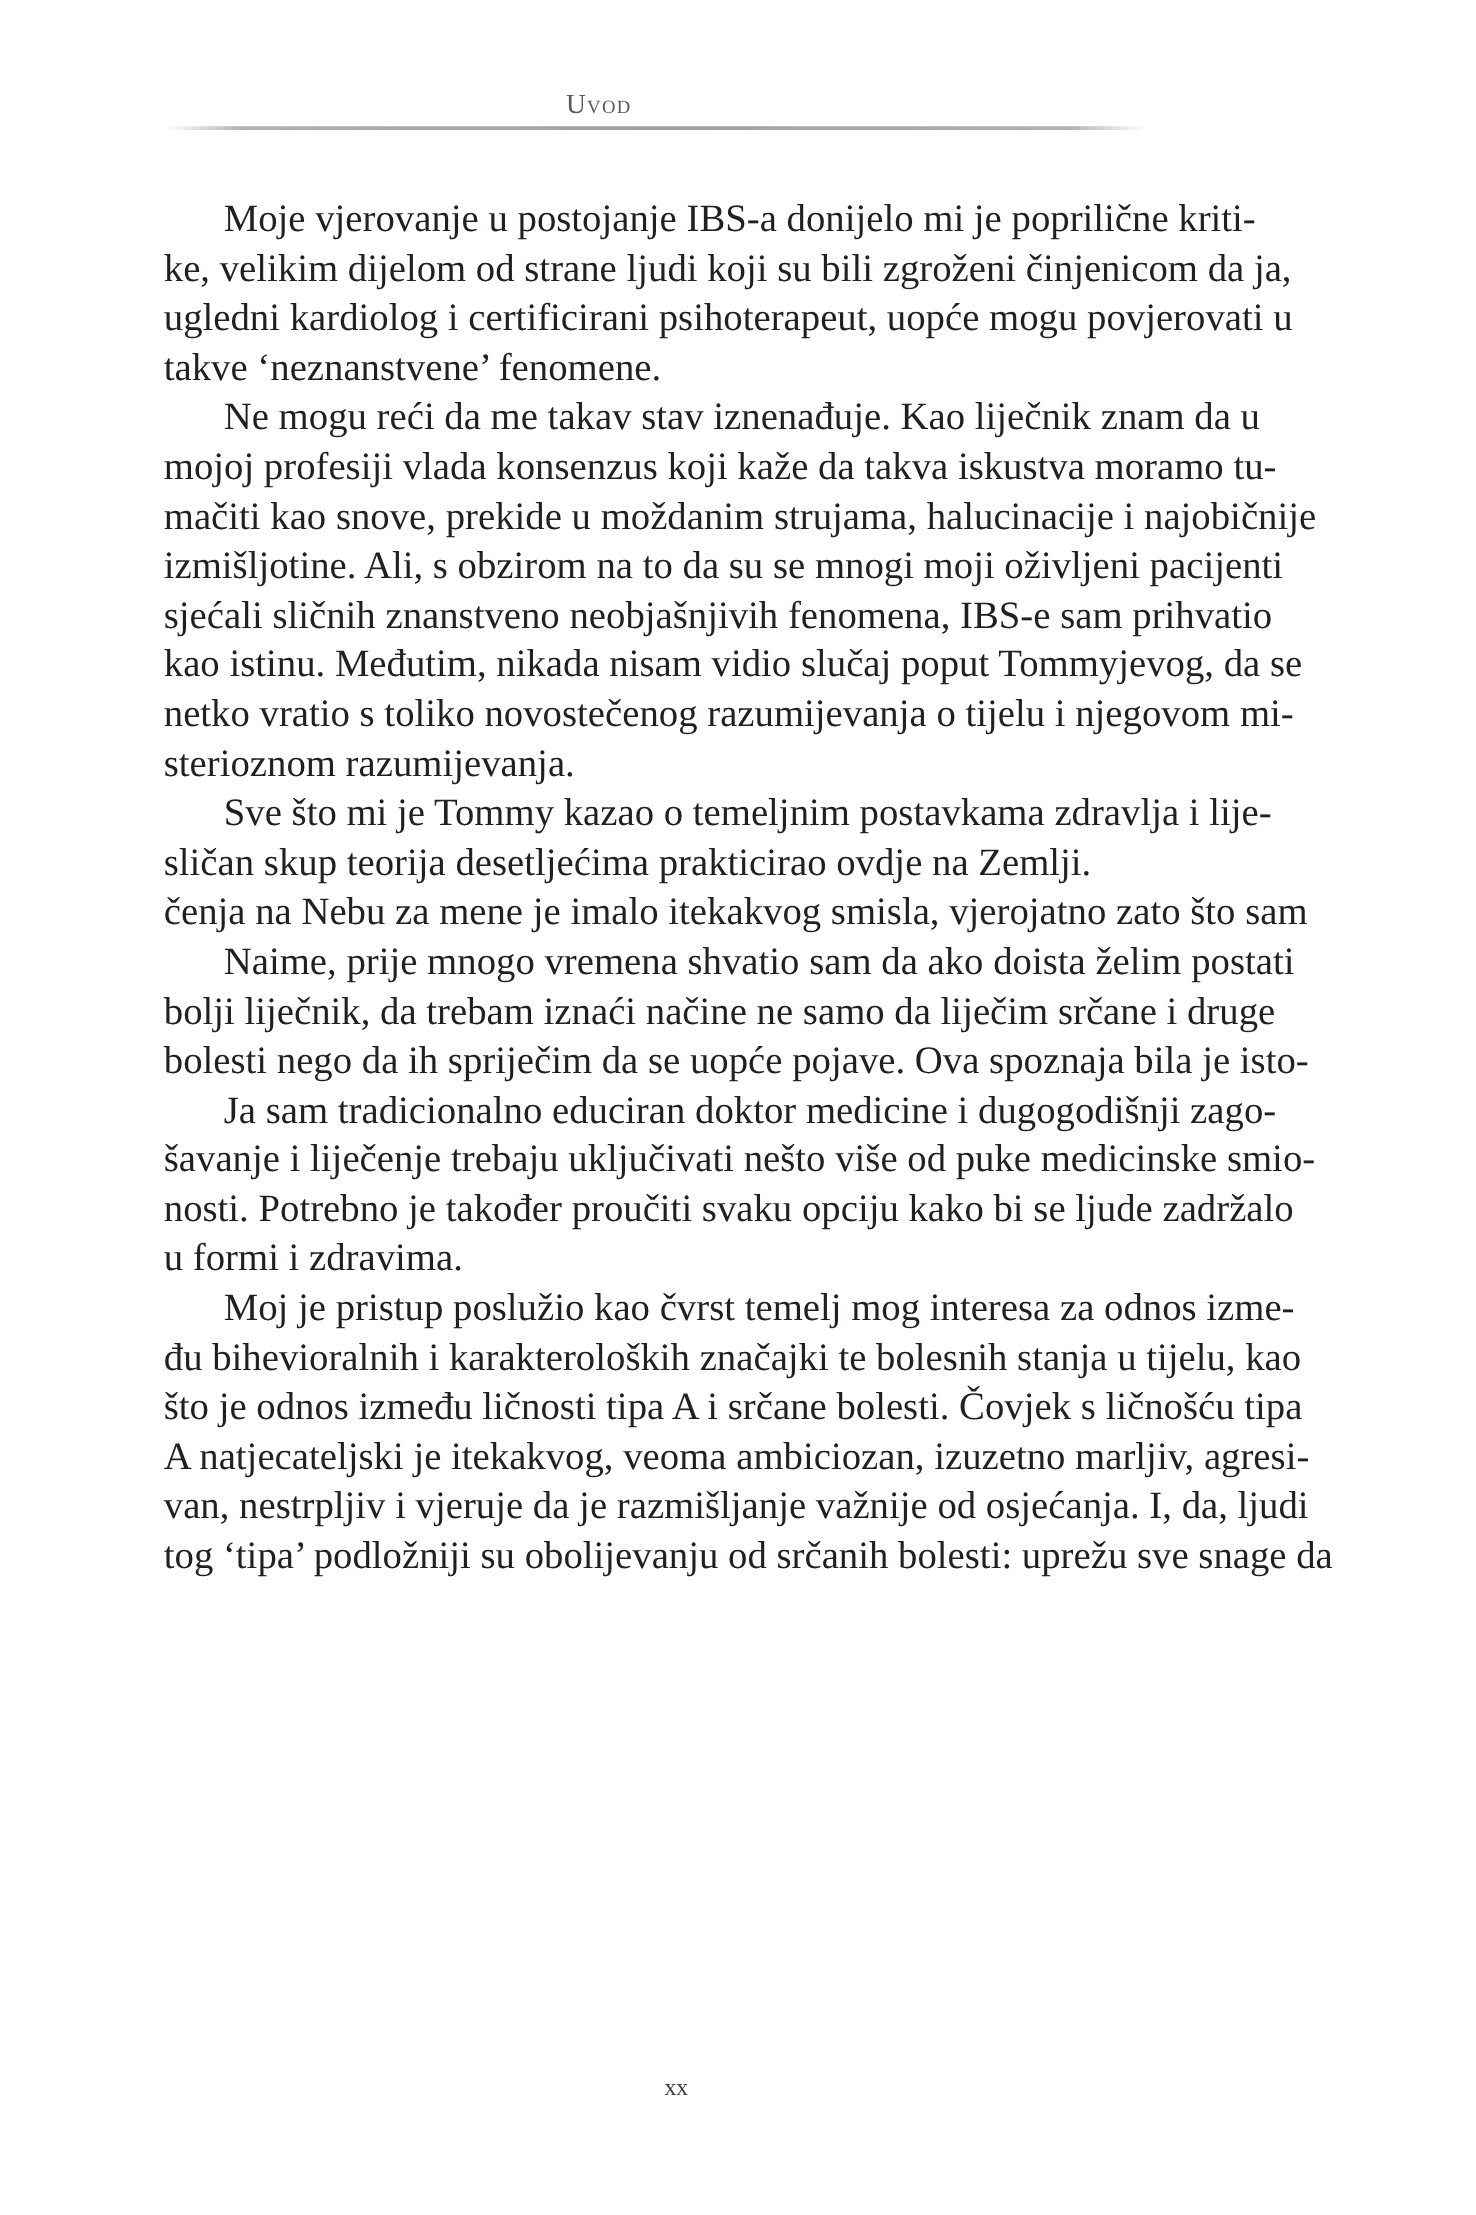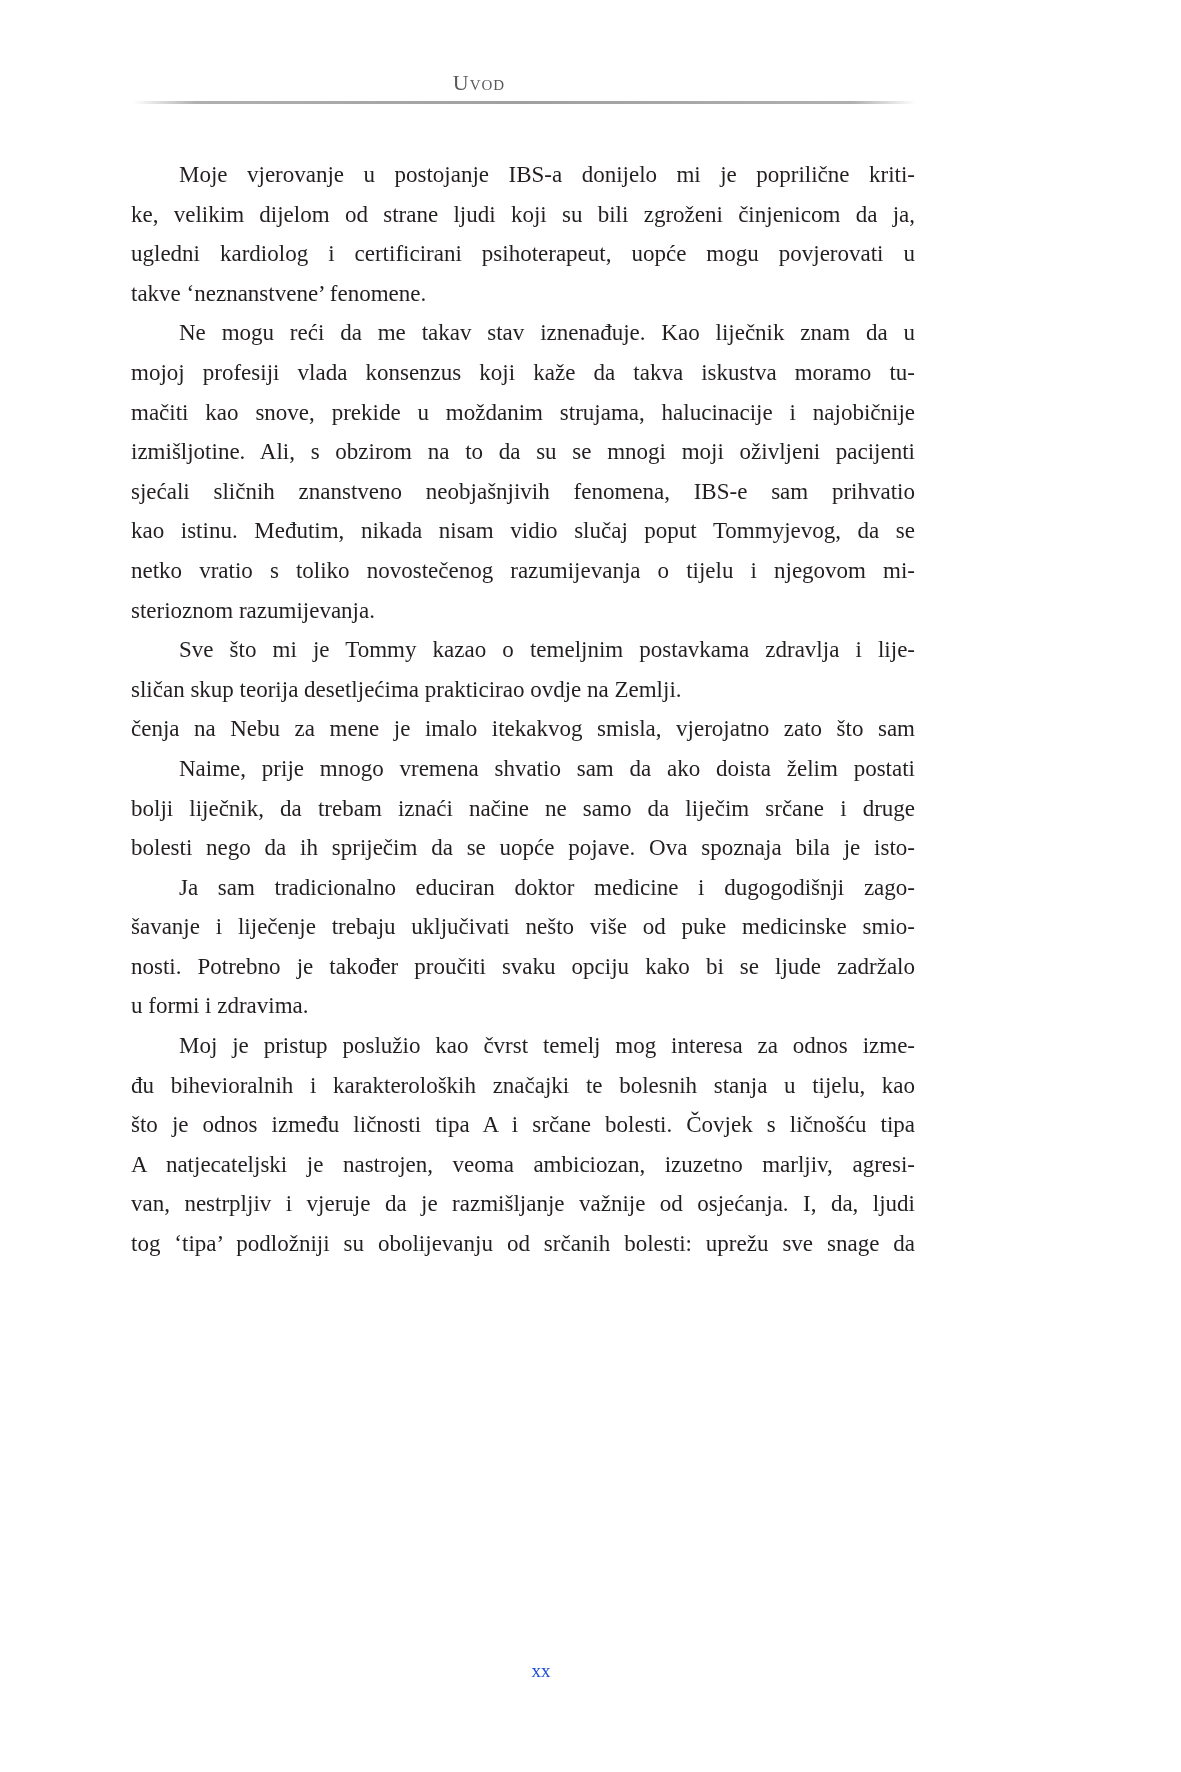--- a/index.html
+++ b/index.html
@@ -32,21 +32,21 @@
       left: 133px;
       width: 783px;
       height: 3px;
       background: linear-gradient(to right, #ffffff 0%, #b0b0b0 8%, #a0a0a0 50%, #b0b0b0 92%, #ffffff 100%);
     }
     .body-text {
       position: absolute;
       top: 155px;
       left: 131px;
       width: 784px;
-      font-size: 23px;
+      font-size: 31px;
       line-height: 39.6px;
       text-align: justify;
     }
     .line {
       display: block;
       text-align: justify;
       text-align-last: justify;
       white-space: nowrap;
       height: 39.6px;
     }
@@ -56,21 +56,21 @@
     .line.indent {
       padding-left: 48px;
     }
     .folio {
       position: absolute;
       top: 1660px;
       left: 0;
       width: 1082px;
       text-align: center;
       font-size: 19px;
-      color: #1d4ed8;
+      color: #404040;
     }
   </style>
 </head>
 <body>
 
 <div class="running-head">Uvod</div>
 <div class="head-rule"></div>
 
 <div class="body-text">
 
@@ -108,19 +108,19 @@
     <span class="line indent">Ja sam tradicionalno educiran doktor medicine i dugogodišnji zago-</span>
     <span class="line">šavanje i liječenje trebaju uključivati nešto više od puke medicinske smio-</span>
     <span class="line">nosti. Potrebno je također proučiti svaku opciju kako bi se ljude zadržalo</span>
     <span class="line last">u formi i zdravima.</span>
   </div>
 
   <div>
     <span class="line indent">Moj je pristup poslužio kao čvrst temelj mog interesa za odnos izme-</span>
     <span class="line">đu bihevioralnih i karakteroloških značajki te bolesnih stanja u tijelu, kao</span>
     <span class="line">što je odnos između ličnosti tipa A i srčane bolesti. Čovjek s ličnošću tipa</span>
-    <span class="line">A natjecateljski je nastrojen, veoma ambiciozan, izuzetno marljiv, agresi-</span>
+    <span class="line">A natjecateljski je itekakvog, veoma ambiciozan, izuzetno marljiv, agresi-</span>
     <span class="line">van, nestrpljiv i vjeruje da je razmišljanje važnije od osjećanja. I, da, ljudi</span>
     <span class="line">tog ‘tipa’ podložniji su obolijevanju od srčanih bolesti: uprežu sve snage da</span>
   </div>
 </div>
 
 <div class="folio">xx</div>
 
 </body></html>

